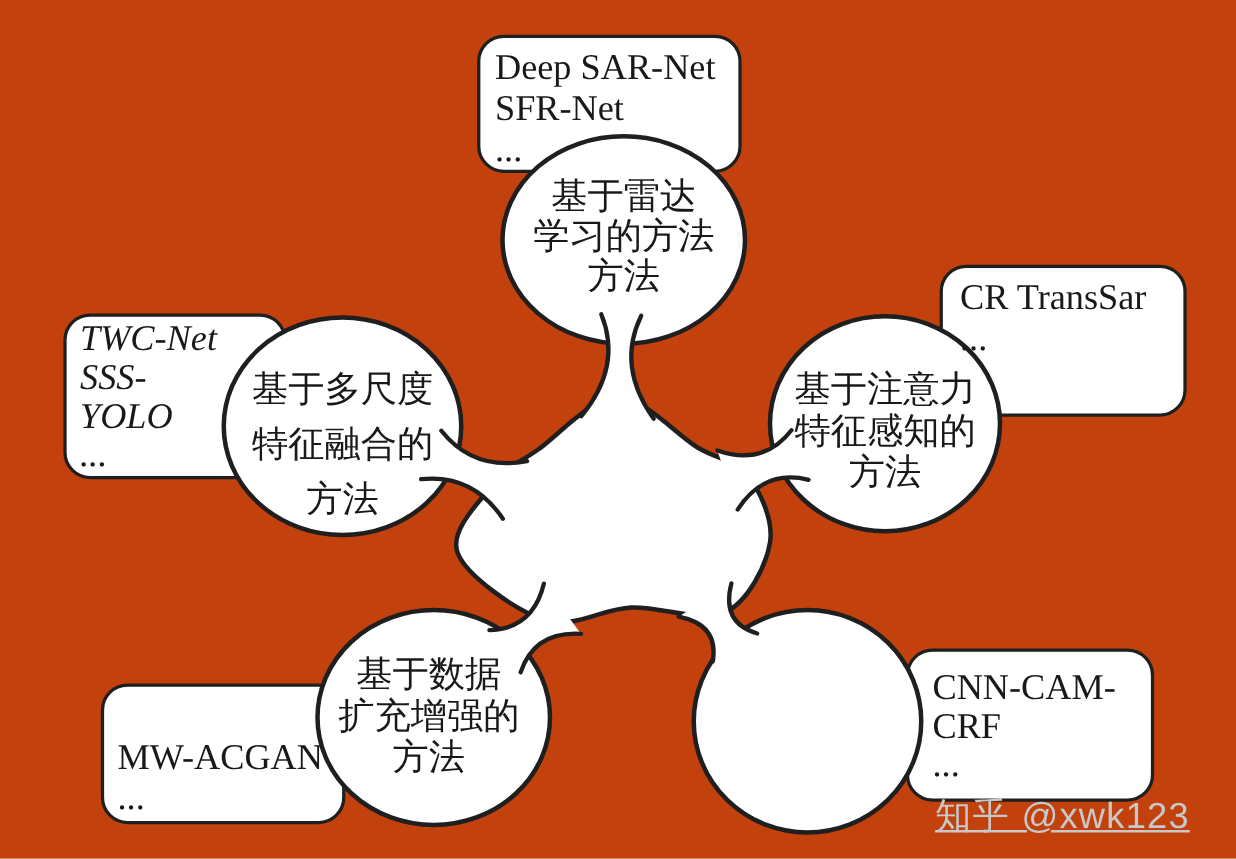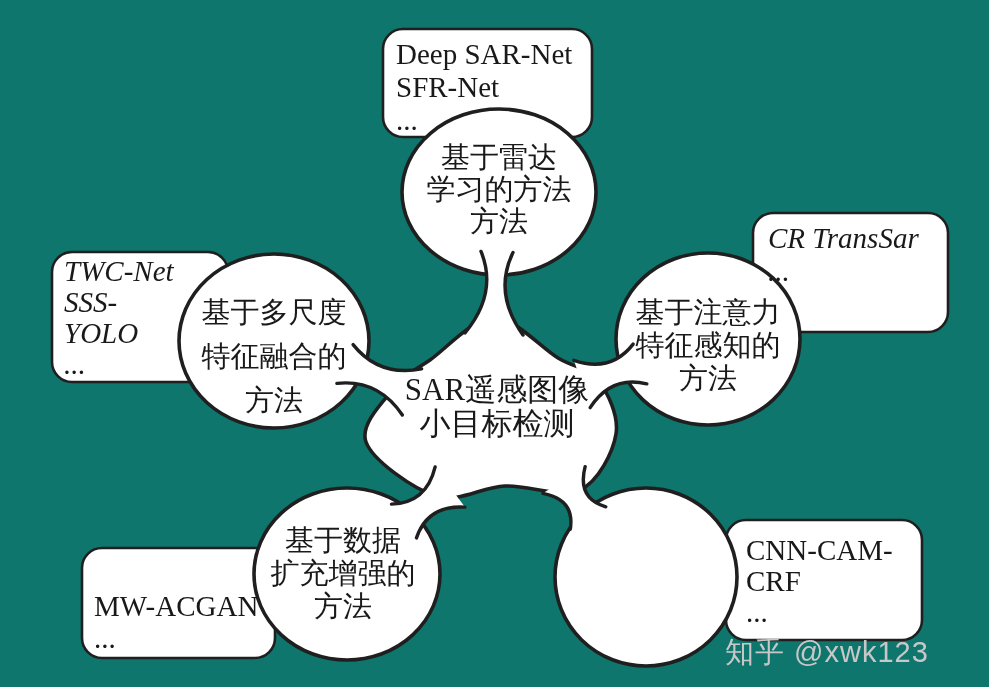--- a/index.html
+++ b/index.html
@@ -15,31 +15,32 @@
     position:absolute;
     color:#191919;
     white-space:pre-line;
     font-family:"Liberation Serif","DejaVu Serif",serif;
   }
   .circle-lbl{text-align:center;font-size:29px;}
   .box-lbl{text-align:left;font-size:29px;}
   .center-lbl{text-align:center;font-size:31px;line-height:34px;}
   .watermark{
     position:absolute;
-    text-align:left;
+    text-align:center;
     font-size:29px;
     color:#c8c8c8;
     font-family:"Liberation Sans","DejaVu Sans",sans-serif;
     letter-spacing:1px;
+    text-decoration:underline;
   }
 </style>
 </head>
 <body>
 
-<div class="stage" style="background: #0f766e;">
+<div class="stage" style="background: #c2410c;">
 
   <svg id="shapes" width="989" height="687" viewBox="0 0 989 687">
       <rect x="383" y="29" width="209" height="108" rx="20" ry="20" fill="#ffffff" stroke="#1f1f1f" stroke-width="2.6"></rect>
       <rect x="52" y="252" width="176" height="130" rx="20" ry="20" fill="#ffffff" stroke="#1f1f1f" stroke-width="2.6"></rect>
       <rect x="753" y="213" width="195" height="119" rx="20" ry="20" fill="#ffffff" stroke="#1f1f1f" stroke-width="2.6"></rect>
       <rect x="82" y="548" width="193" height="110" rx="20" ry="20" fill="#ffffff" stroke="#1f1f1f" stroke-width="2.6"></rect>
       <rect x="726" y="520" width="196" height="120" rx="20" ry="20" fill="#ffffff" stroke="#1f1f1f" stroke-width="2.6"></rect>
       <ellipse cx="499" cy="192" rx="97" ry="83" fill="#ffffff" stroke="#1f1f1f" stroke-width="3.6"></ellipse>
       <ellipse cx="274" cy="341" rx="95" ry="87" fill="#ffffff" stroke="#1f1f1f" stroke-width="3.6"></ellipse>
       <ellipse cx="708" cy="339" rx="92" ry="86" fill="#ffffff" stroke="#1f1f1f" stroke-width="3.6"></ellipse>
@@ -60,21 +61,21 @@
 
   <div class="lbl box-lbl" style="left:396px;top:38px;width:200px;line-height:33px;">Deep SAR-Net
 SFR-Net
 ...</div>
 
   <div class="lbl box-lbl" style="left:64px;top:256px;width:170px;line-height:31px;font-style:italic;">TWC-Net
 SSS-
 YOLO
 ...</div>
 
-  <div class="lbl box-lbl" style="left:768px;top:222px;width:180px;line-height:33px;font-style:italic;">CR TransSar
+  <div class="lbl box-lbl" style="left:768px;top:222px;width:180px;line-height:33px;">CR TransSar
 ...</div>
 
   <div class="lbl box-lbl" style="left:94px;top:590px;width:185px;line-height:32px;">MW-ACGAN
 ...</div>
 
   <div class="lbl box-lbl" style="left:746px;top:535px;width:170px;line-height:31px;">CNN-CAM-
 CRF
 ...</div>
 
   <div class="lbl circle-lbl" style="left:384px;top:141px;width:230px;line-height:32px;">基于雷达
@@ -87,18 +88,16 @@
 
   <div class="lbl circle-lbl" style="left:593px;top:296px;width:230px;line-height:33px;">基于注意力
 特征感知的
 方法</div>
 
   <div class="lbl circle-lbl" style="left:228px;top:524px;width:230px;line-height:33px;">基于数据
 扩充增强的
 方法</div>
 
 
-  <div class="lbl center-lbl" style="left:382px;top:373px;width:230px;">SAR遥感图像
-小目标检测</div>
 
   <div class="watermark" style="left: 725px; top: 633px; width: 250px; color: rgb(200, 200, 200);">知乎 @xwk123</div>
 
 </div>
 
 </body></html>

